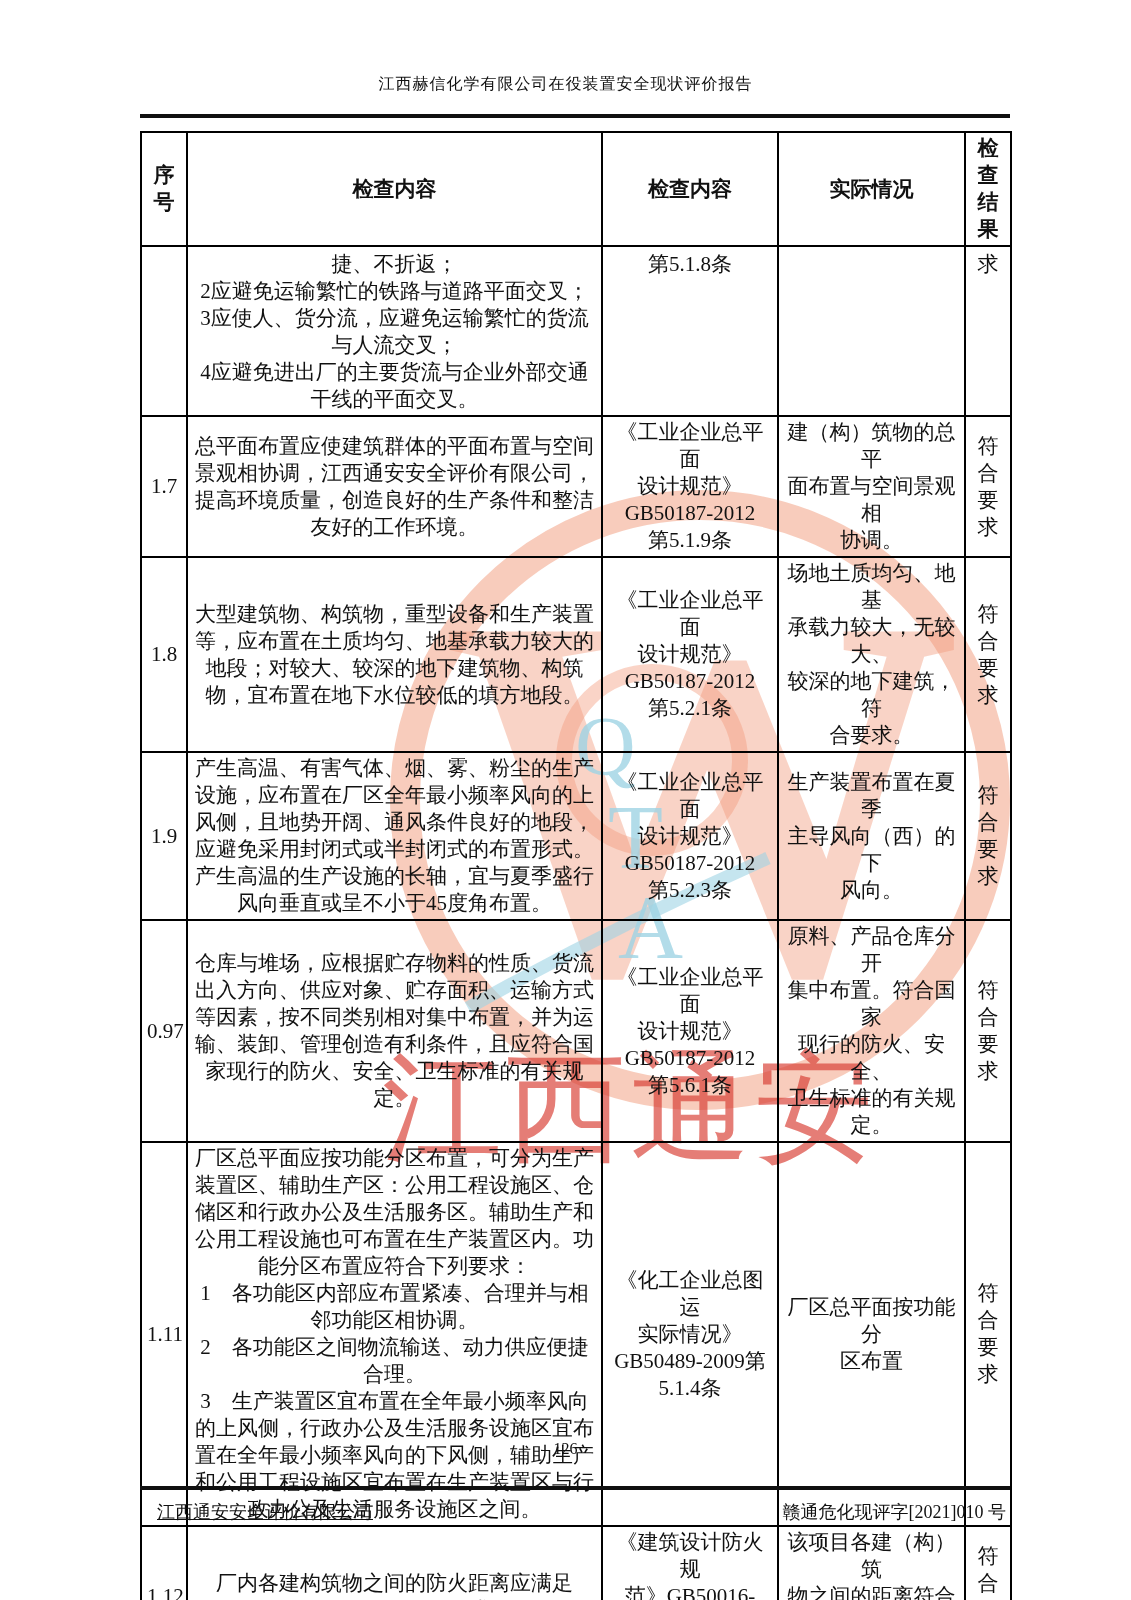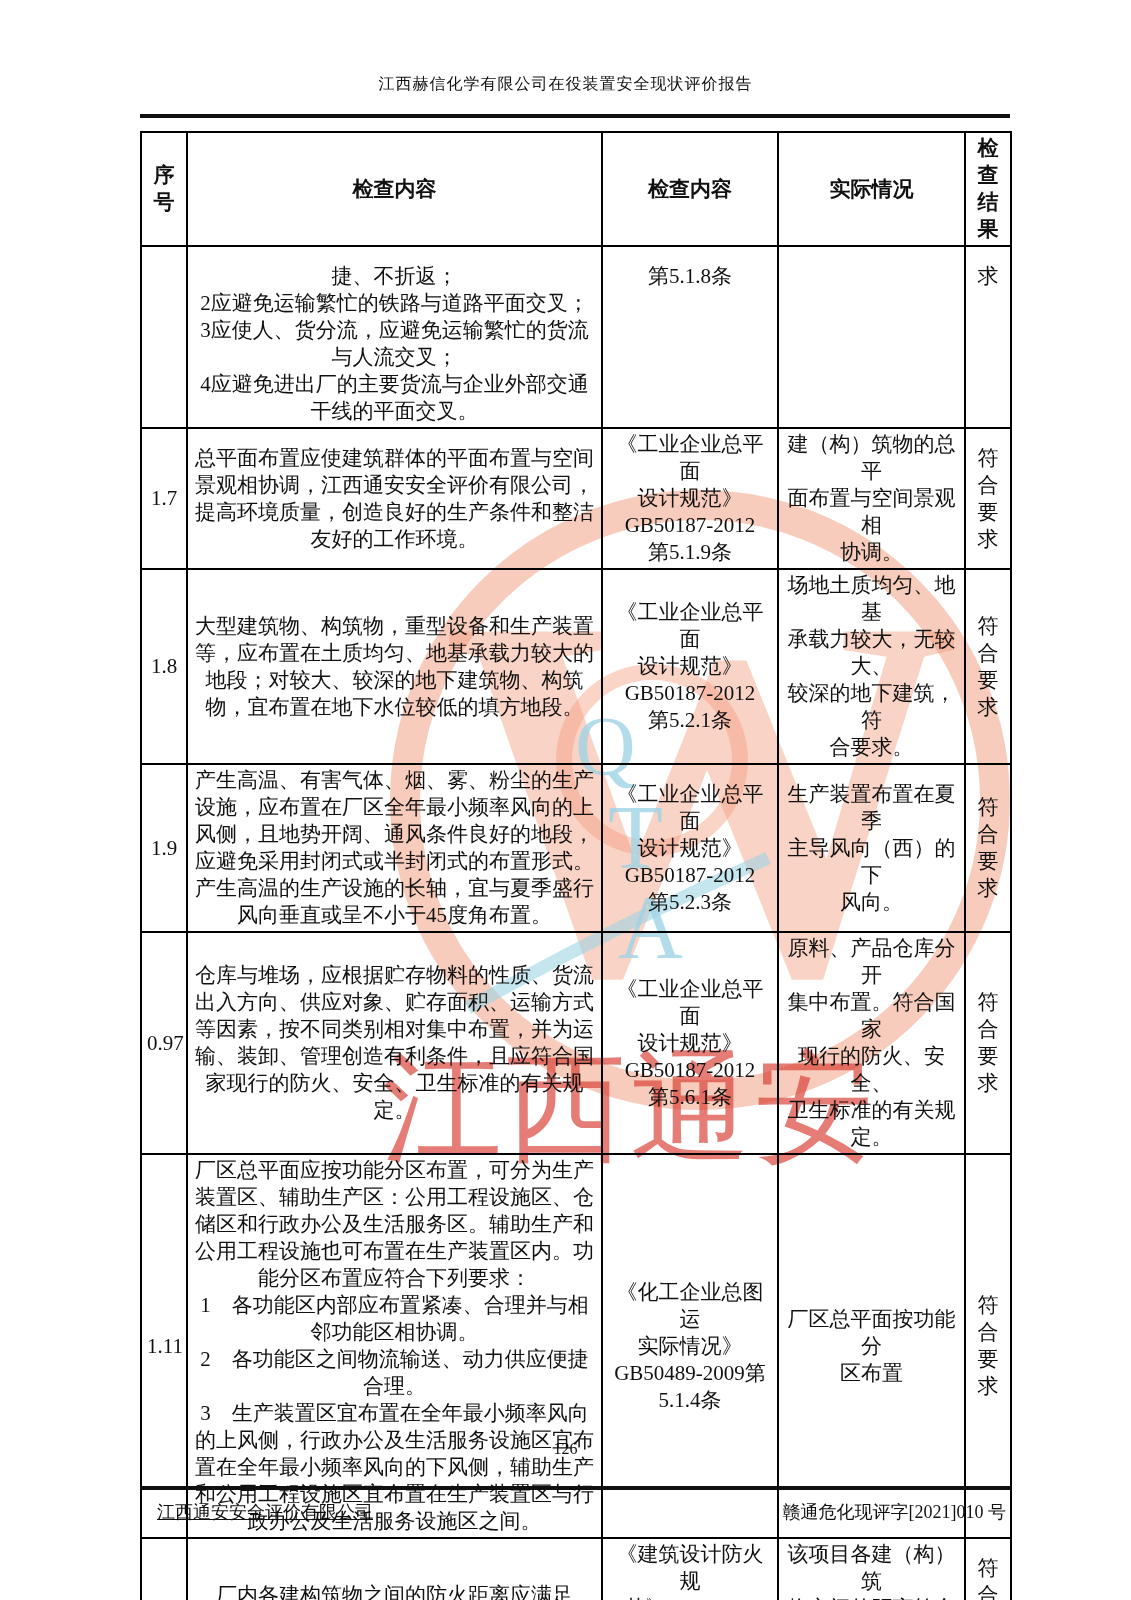--- a/index.html
+++ b/index.html
@@ -48,21 +48,21 @@
 
   tbody tr:nth-child(1){height:155px;}
   tbody tr:nth-child(2){height:102px;}
   tbody tr:nth-child(3){height:105px;}
   tbody tr:nth-child(4){height:150px;}
   tbody tr:nth-child(5){height:135px;}
   tbody tr:nth-child(6){height:355px;}
   tbody tr:nth-child(7){height:103px;}
   tbody tr:nth-child(8){height:94px;}
 
-  tr.cont td{vertical-align:top;padding-top:16px;text-align:center;}
+  tr.cont td{vertical-align:top;padding-top:4px;text-align:center;}
 
   
   .wm-red-text{
     position:absolute;left:370px;top:1028px;width:520px;text-align:center;
     font-size:120px;font-weight:normal;letter-spacing:4px;
     color:var(--wm-red);opacity:.68;z-index:0;
     font-family:"Liberation Serif","DejaVu Serif",serif;white-space:nowrap;
   }
 </style>
 </head>

